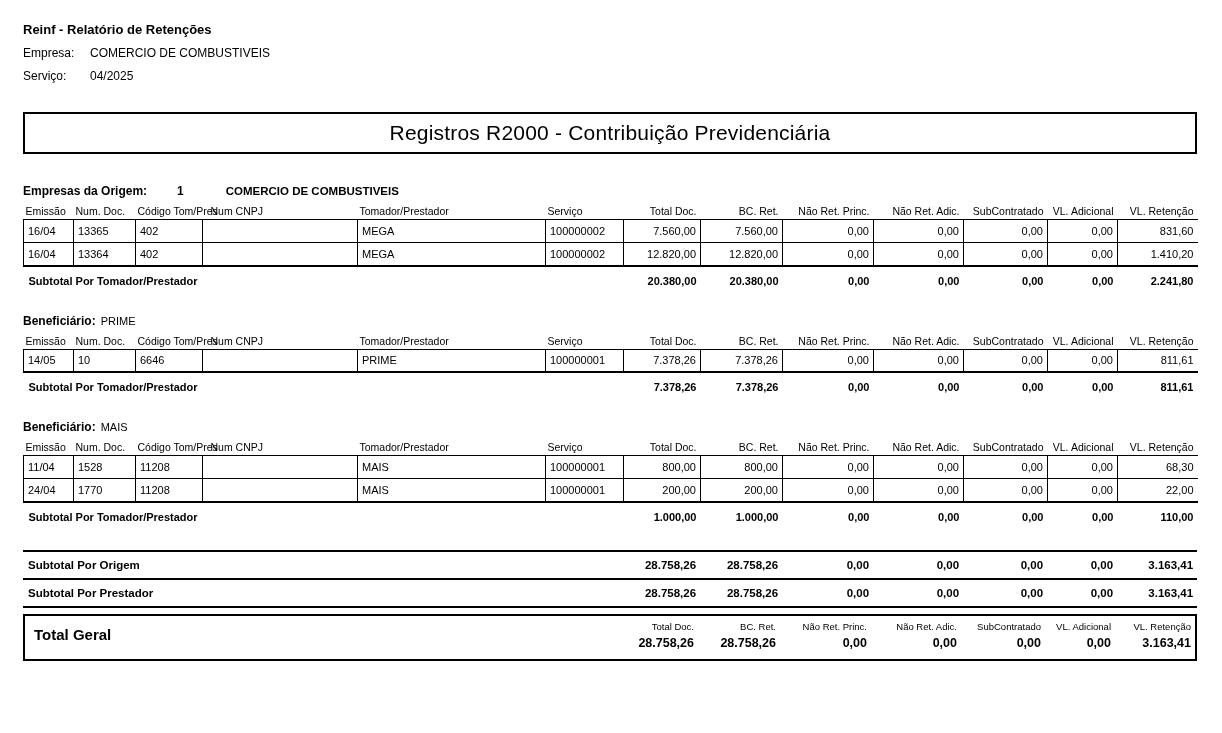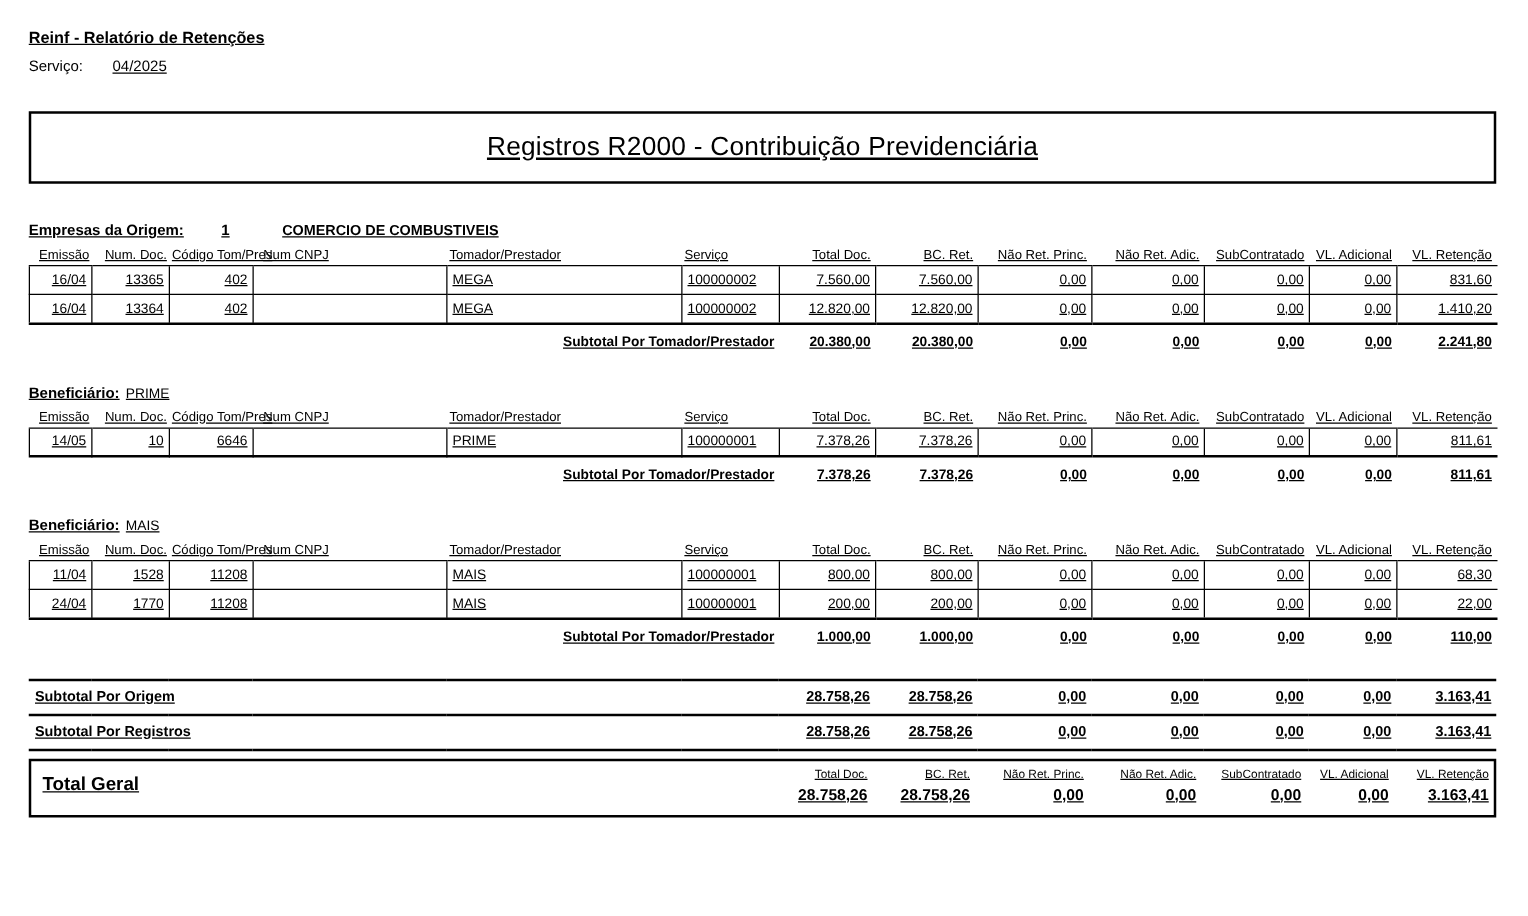--- a/index.html
+++ b/index.html
@@ -2,46 +2,46 @@
 <html><head>
 <meta charset="utf-8">
 <style>
   * { margin: 0; padding: 0; box-sizing: border-box; }
   html, body { background: #ffffff; }
   body {
     width: 1222px; min-height: 733px;
     font-family: "Liberation Sans", "DejaVu Sans", sans-serif;
     color: #000;
   }
-  .page { margin-left: 23px; width: 1174px; text-decoration: underline; }
+  .page { margin-left: 23px; width: 1174px; }
 
   
   .report-title { margin-top: 22px; font-size: 13px; font-weight: bold; }
   .meta-line { margin-top: 9px; font-size: 12px; }
   .meta-line .lbl { display: inline-block; width: 67px; }
 
   
   .banner {
-    margin-top: 29px; border: 2px solid #000; height: 58px;
+    margin-top: 29px; border: 2px solid #000; height: 42px;
     display: flex; align-items: center; justify-content: center;
     font-size: 21px; letter-spacing: 0.2px;
   }
 
   
   .origem { margin-top: 30px; font-size: 12px; font-weight: bold; }
   .origem .num { margin-left: 30px; }
   .origem .name { margin-left: 42px; font-size: 11.5px; }
   .benef { margin-top: 9px; font-size: 12px; }
   .benef .blbl { font-weight: bold; }
   .benef .bval { font-size: 11px; margin-left: 5px; }
 
   
   table { border-collapse: collapse; table-layout: fixed; width: 1174px; }
   td { overflow: visible; white-space: nowrap; }
-  .ctr { text-align: right; }
+  .ctr { text-align: left; }
   .lft { text-align: left; }
   .rgt { text-align: right; }
 
   .section { margin-bottom: 25px; }
   .section table { margin-top: 6px; }
 
   .hc { font-size: 10.5px; padding: 1px 2px 2px; border-bottom: 1.5px solid #000; }
   .hc.rgt { padding-right: 4px; }
   .hc.pad8 { padding-left: 8px; }
 
@@ -49,40 +49,43 @@
     font-size: 11px; height: 23px; padding: 1px 4px;
     border-right: 1px solid #000; border-bottom: 1px solid #000;
   }
   .dr td:first-child { border-left: 1px solid #000; }
   .dr td:last-child { border-right: none; }
 
   .sub td {
     border-top: 2px solid #000; border-bottom: none; border-right: none;
     font-size: 11px; font-weight: bold; padding: 8px 4px 2px;
   }
-  .sub td:first-child { border-left: none; padding-left: 5px; text-align: right; }
+  .sub td:first-child { border-left: none; padding-left: 5px; }
 
   
   .summary { margin-top: 14px; border-bottom: 2px solid #000; }
   .sumrow td { border-top: 2px solid #000; font-size: 11.5px; font-weight: bold; padding: 7px 4px; }
   .sumrow td:first-child { padding-left: 5px; }
 
   
   .total-box { margin-top: 6px; border: 2px solid #000; width: 1174px; padding: 3px 0 9px; }
   .total-box table { width: 1170px; }
   .tg-label { font-size: 15px; font-weight: bold; padding-left: 9px; vertical-align: middle; }
   .tg-h { font-size: 9.5px; text-align: right; padding: 2px 4px 1px; }
   .tg-v { font-size: 12.5px; font-weight: bold; text-align: right; padding: 3px 4px 0; }
 </style>
 </head>
 <body>
 
 <div class="page">
 
   <div class="report-title">Reinf - Relatório de Retenções</div>
+  <div class="meta-line">
+    <span class="lbl">Empresa:</span><span>COMERCIO DE COMBUSTIVEIS</span>
+  </div>
   <div class="meta-line">
     <span class="lbl">Serviço:</span><span>04/2025</span>
   </div>
 
   <div class="banner">
     <span>Registros R2000 - Contribuição Previdenciária</span>
   </div>
 
   <div class="origem">
     <span>Empresas da Origem:</span><span class="num">1</span><span class="name">COMERCIO DE COMBUSTIVEIS</span>
@@ -331,21 +334,21 @@
       <td colspan="6">Subtotal Por Origem</td>
       <td class="rgt">28.758,26</td>
       <td class="rgt">28.758,26</td>
       <td class="rgt">0,00</td>
       <td class="rgt">0,00</td>
       <td class="rgt">0,00</td>
       <td class="rgt">0,00</td>
       <td class="rgt">3.163,41</td>
     </tr>
     <tr class="sumrow">
-      <td colspan="6">Subtotal Por Registros</td>
+      <td colspan="6">Subtotal Por Prestador</td>
       <td class="rgt">28.758,26</td>
       <td class="rgt">28.758,26</td>
       <td class="rgt">0,00</td>
       <td class="rgt">0,00</td>
       <td class="rgt">0,00</td>
       <td class="rgt">0,00</td>
       <td class="rgt">3.163,41</td>
     </tr>
   </tbody>
     </table>

